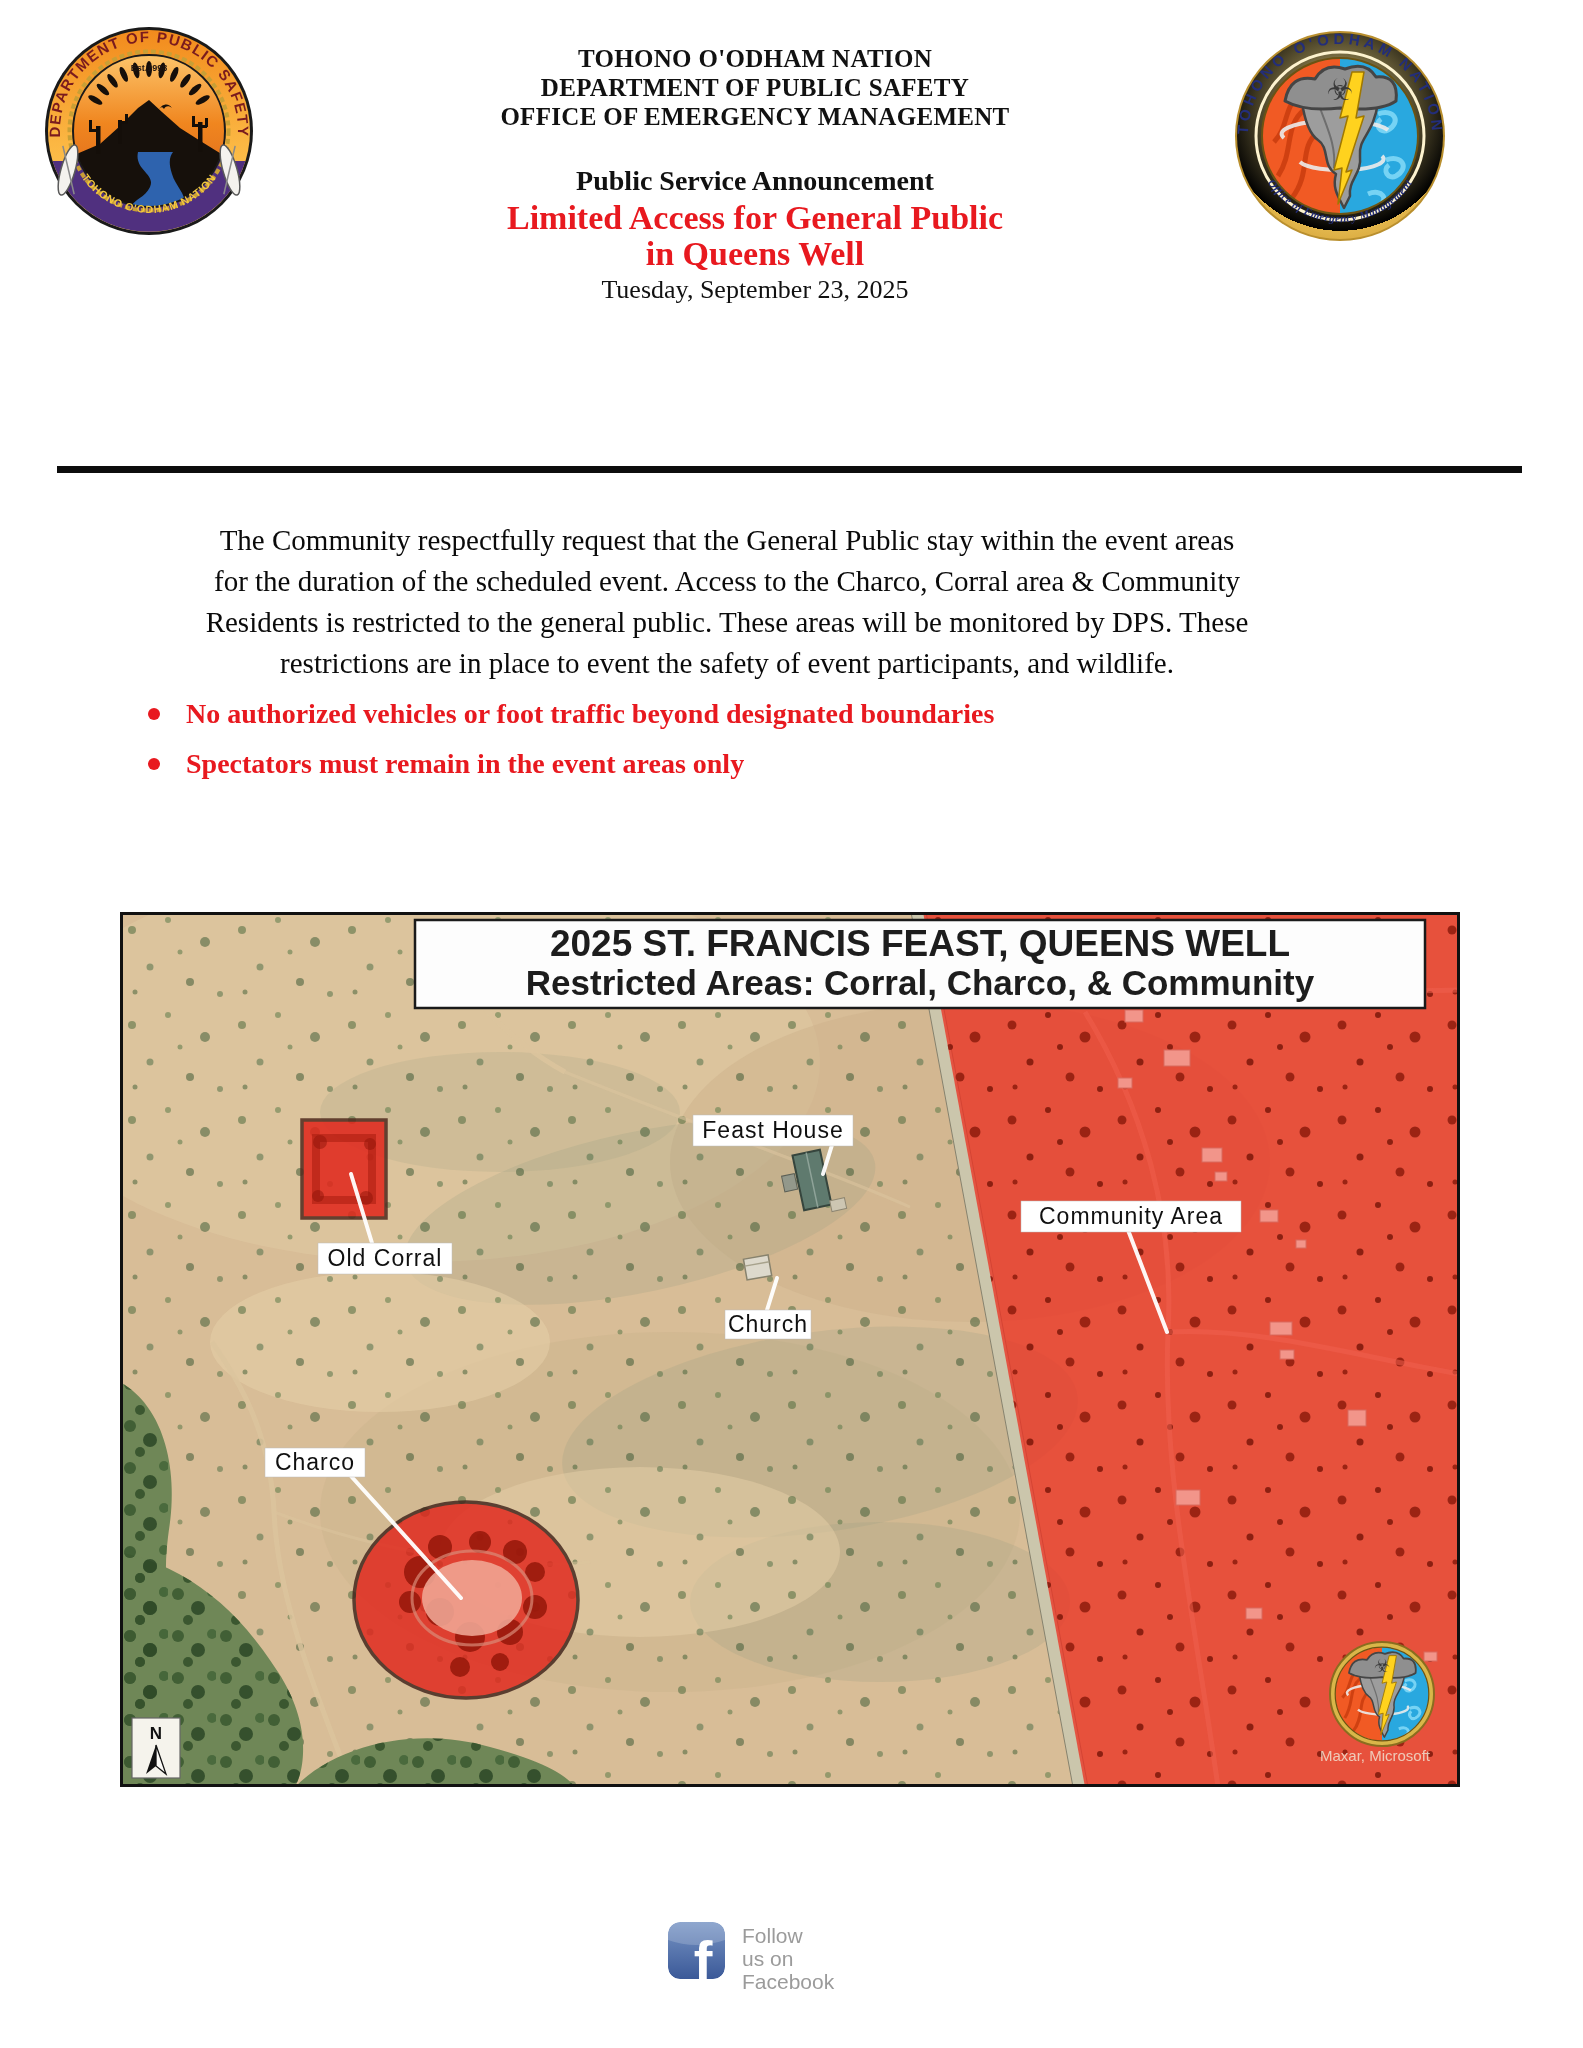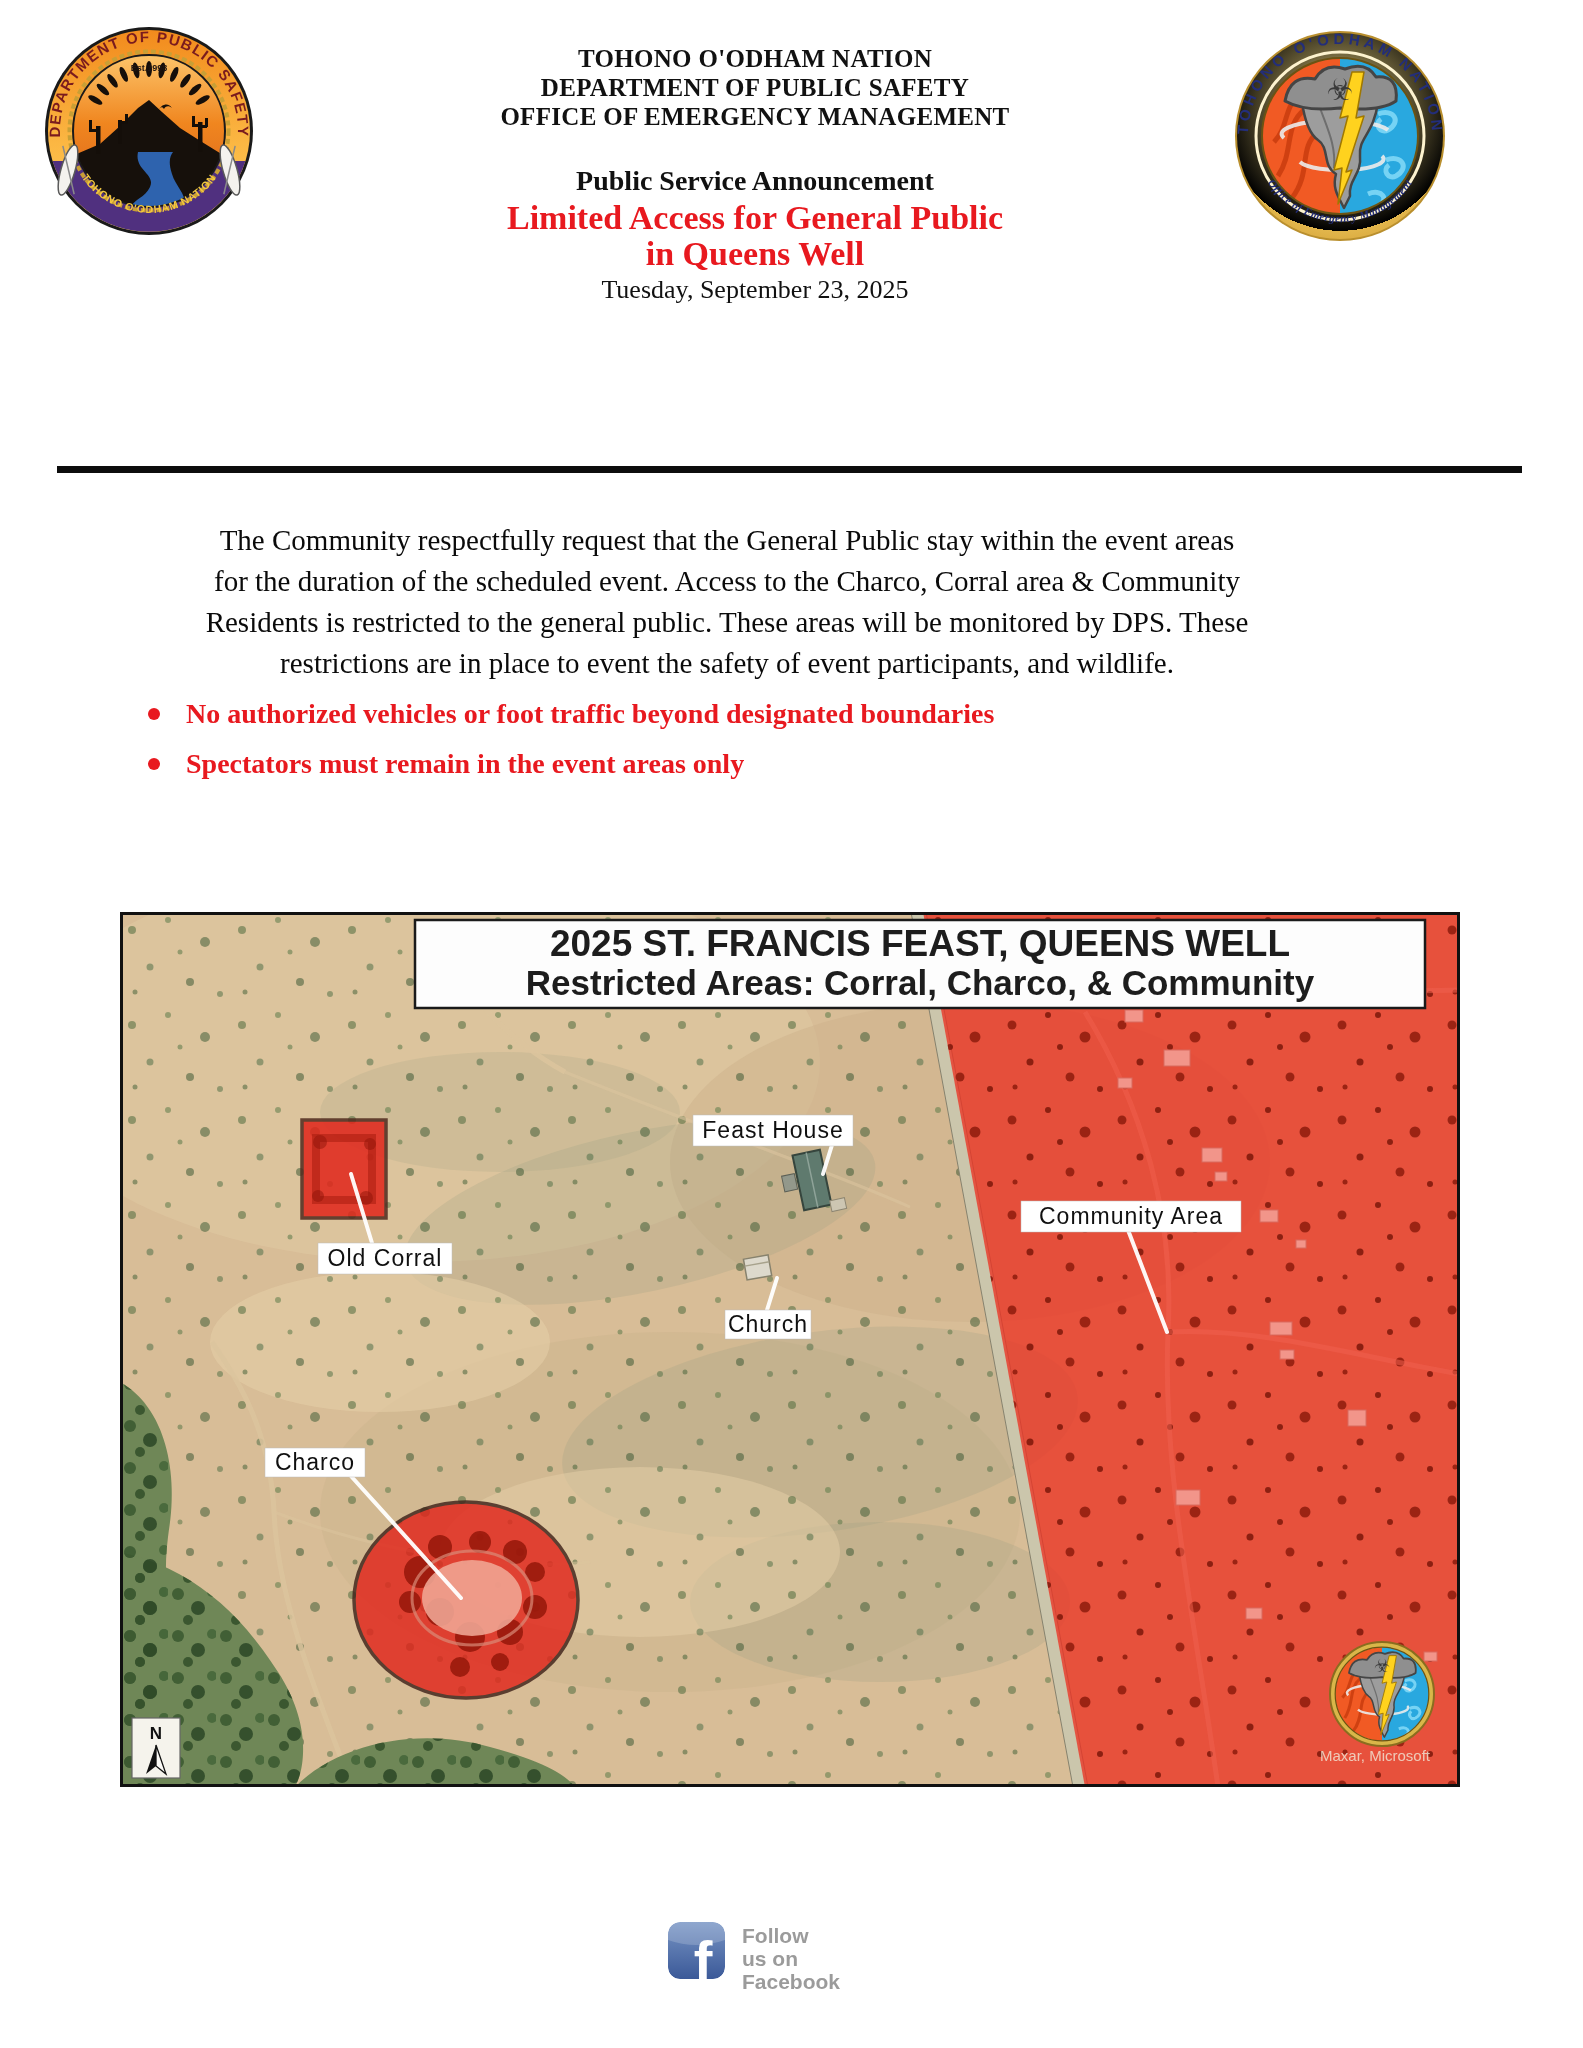--- a/index.html
+++ b/index.html
@@ -30,21 +30,21 @@
   .attr-text{font-family:"Liberation Sans",sans-serif;font-size:15px;fill:#f0dfce;opacity:.85;}
   
   .arc-dps{font-family:"Liberation Sans",sans-serif;font-weight:700;font-size:15px;letter-spacing:1.5px;fill:#7a1b1e;}
   .est-text{font-family:"Liberation Sans",sans-serif;font-weight:700;font-size:9px;fill:#201510;}
   .arc-ton{font-family:"Liberation Sans",sans-serif;font-weight:700;font-size:10.5px;letter-spacing:.8px;fill:#f3c73f;}
   .arc-ton2{font-family:"Liberation Sans",sans-serif;font-weight:700;font-size:15px;letter-spacing:4px;fill:#232e7a;}
   .arc-oem{font-family:"Liberation Serif",serif;font-style:italic;font-weight:700;font-size:11px;letter-spacing:.5px;fill:#232e7a;}
   
   .footer{position:absolute;left:668px;top:1922px;display:flex;align-items:flex-start;}
   .fb-icon{width:57px;height:57px;}
-  .fb-text{margin-left:17px;font-family:"Liberation Sans",sans-serif;font-size:21px;line-height:23px;color:#9b9b9b;margin-top:2px;font-weight:bold;}
+  .fb-text{margin-left:17px;font-family:"Liberation Sans",sans-serif;font-size:21px;line-height:23px;color:#9b9b9b;margin-top:2px;}
 </style>
 </head>
 <body>
 
 <div class="page">
 
   <svg class="seal seal-left" viewBox="0 0 214 214">
     <defs>
       <linearGradient id="ringGrad" x1="0" y1="0" x2="0" y2="1">
         <stop offset="0" stop-color="#f28b1d"></stop>

